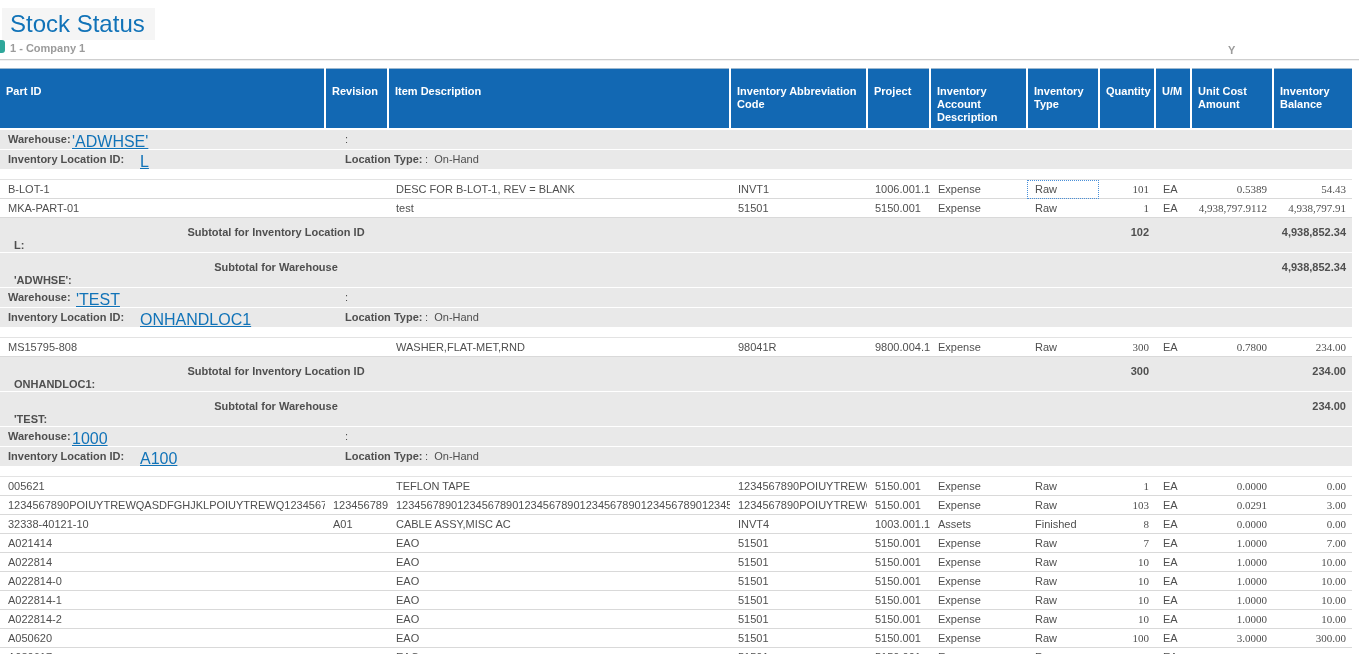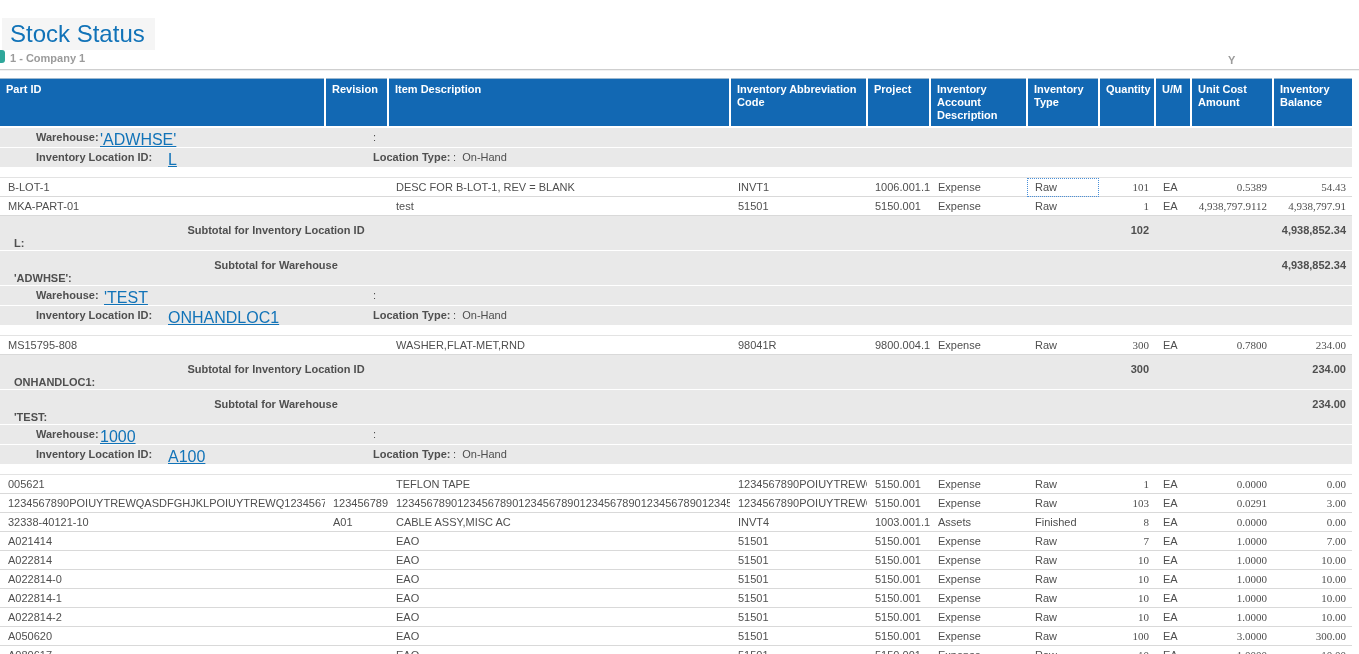--- a/index.html
+++ b/index.html
@@ -1,35 +1,35 @@
 <!DOCTYPE html>
 <html style="--header-bg: #1268b3; --title-blue: #1173b8; --link-blue: #1173b8; --band-gray: #e9e9e9; --text-gray: #4f4f4f; --muted-gray: #9b9b9b; --row-border: #d9d9d9; --accent-teal: #2fa79b; --focus-blue: #4a90d9;"><head>
 <meta charset="utf-8">
 <style>
   html,body{margin:0;padding:0;background:#fff;font-family:"Liberation Sans",sans-serif;}
   .page{width:1359px;height:654px;overflow:hidden;background:#fff;position:relative;}
   
-  .title-bar{padding:18px 0 0 2px;}
+  .title-bar{padding:8px 0 0 2px;}
   .page-title{display:inline-block;font-size:24px;line-height:30px;color:var(--title-blue);background:#f5f5f5;padding:1px 10px 1px 8px;}
   .sub-bar{position:relative;height:19px;border-bottom:1px solid #cfcfcf;box-shadow:0 1px 0 #f1f1f1;}
   .subtitle{position:absolute;left:10px;top:2px;font-size:11px;font-weight:bold;color:var(--muted-gray);}
   .y-flag{position:absolute;left:1228px;top:4px;font-size:11px;font-weight:bold;color:var(--muted-gray);}
   .teal-tab{position:absolute;left:0;top:0;width:5px;height:13px;background:var(--accent-teal);border-radius:0 3px 3px 0;}
   
   .t-wrap{margin-top:8px;}
   table{border-collapse:collapse;table-layout:fixed;width:1352px;}
   th{background:var(--header-bg);color:#fff;font-size:11px;line-height:13px;text-align:left;vertical-align:top;
-     padding:4px 4px 4px 6px;border-right:2px solid #fff;border-top:1px solid #9cb8cf;border-bottom:2px solid #fff;height:38px;font-weight:bold;}
+     padding:16px 4px 4px 6px;border-right:2px solid #fff;border-top:1px solid #9cb8cf;border-bottom:2px solid #fff;height:38px;font-weight:bold;}
   th:last-child{border-right:none;}
   td{font-size:11px;color:var(--text-gray);white-space:nowrap;overflow:hidden;padding:0 6px;height:18px;
      border-bottom:1px solid var(--row-border);vertical-align:middle;}
   td.l{text-align:left;padding-left:8px;}
   td.r{text-align:right;font-family:Liberation Serif, serif;}
   tr.band td{background:var(--band-gray);border-bottom:1px solid #fff;position:relative;height:19px;}
-  .abs{position:absolute;top:3px;font-size:11px;margin-left:28px;}
+  .abs{position:absolute;top:3px;font-size:11px;}
   .blabel{font-weight:bold;color:var(--text-gray);}
   .bval{color:var(--text-gray);}
   a.glink{color:var(--link-blue);font-weight:normal;font-size:16px;text-decoration:underline;cursor:pointer;}
   tr.spacer td{height:9px;border-bottom:1px solid #e3e3e3;background:#fff;}
   tr.sub td{background:var(--band-gray);border-bottom:1px solid #fff;vertical-align:top;padding-top:8px;height:26px;}
   .sub-title{font-weight:bold;width:540px;text-align:center;line-height:13px;white-space:nowrap;}
   .sub-name{font-weight:bold;padding-left:8px;line-height:13px;white-space:nowrap;}
   td.subnum{font-weight:bold;text-align:right;}
   td.focus-cell{outline:1px dotted #4a90d9;outline-offset:-1px;}
 </style>

